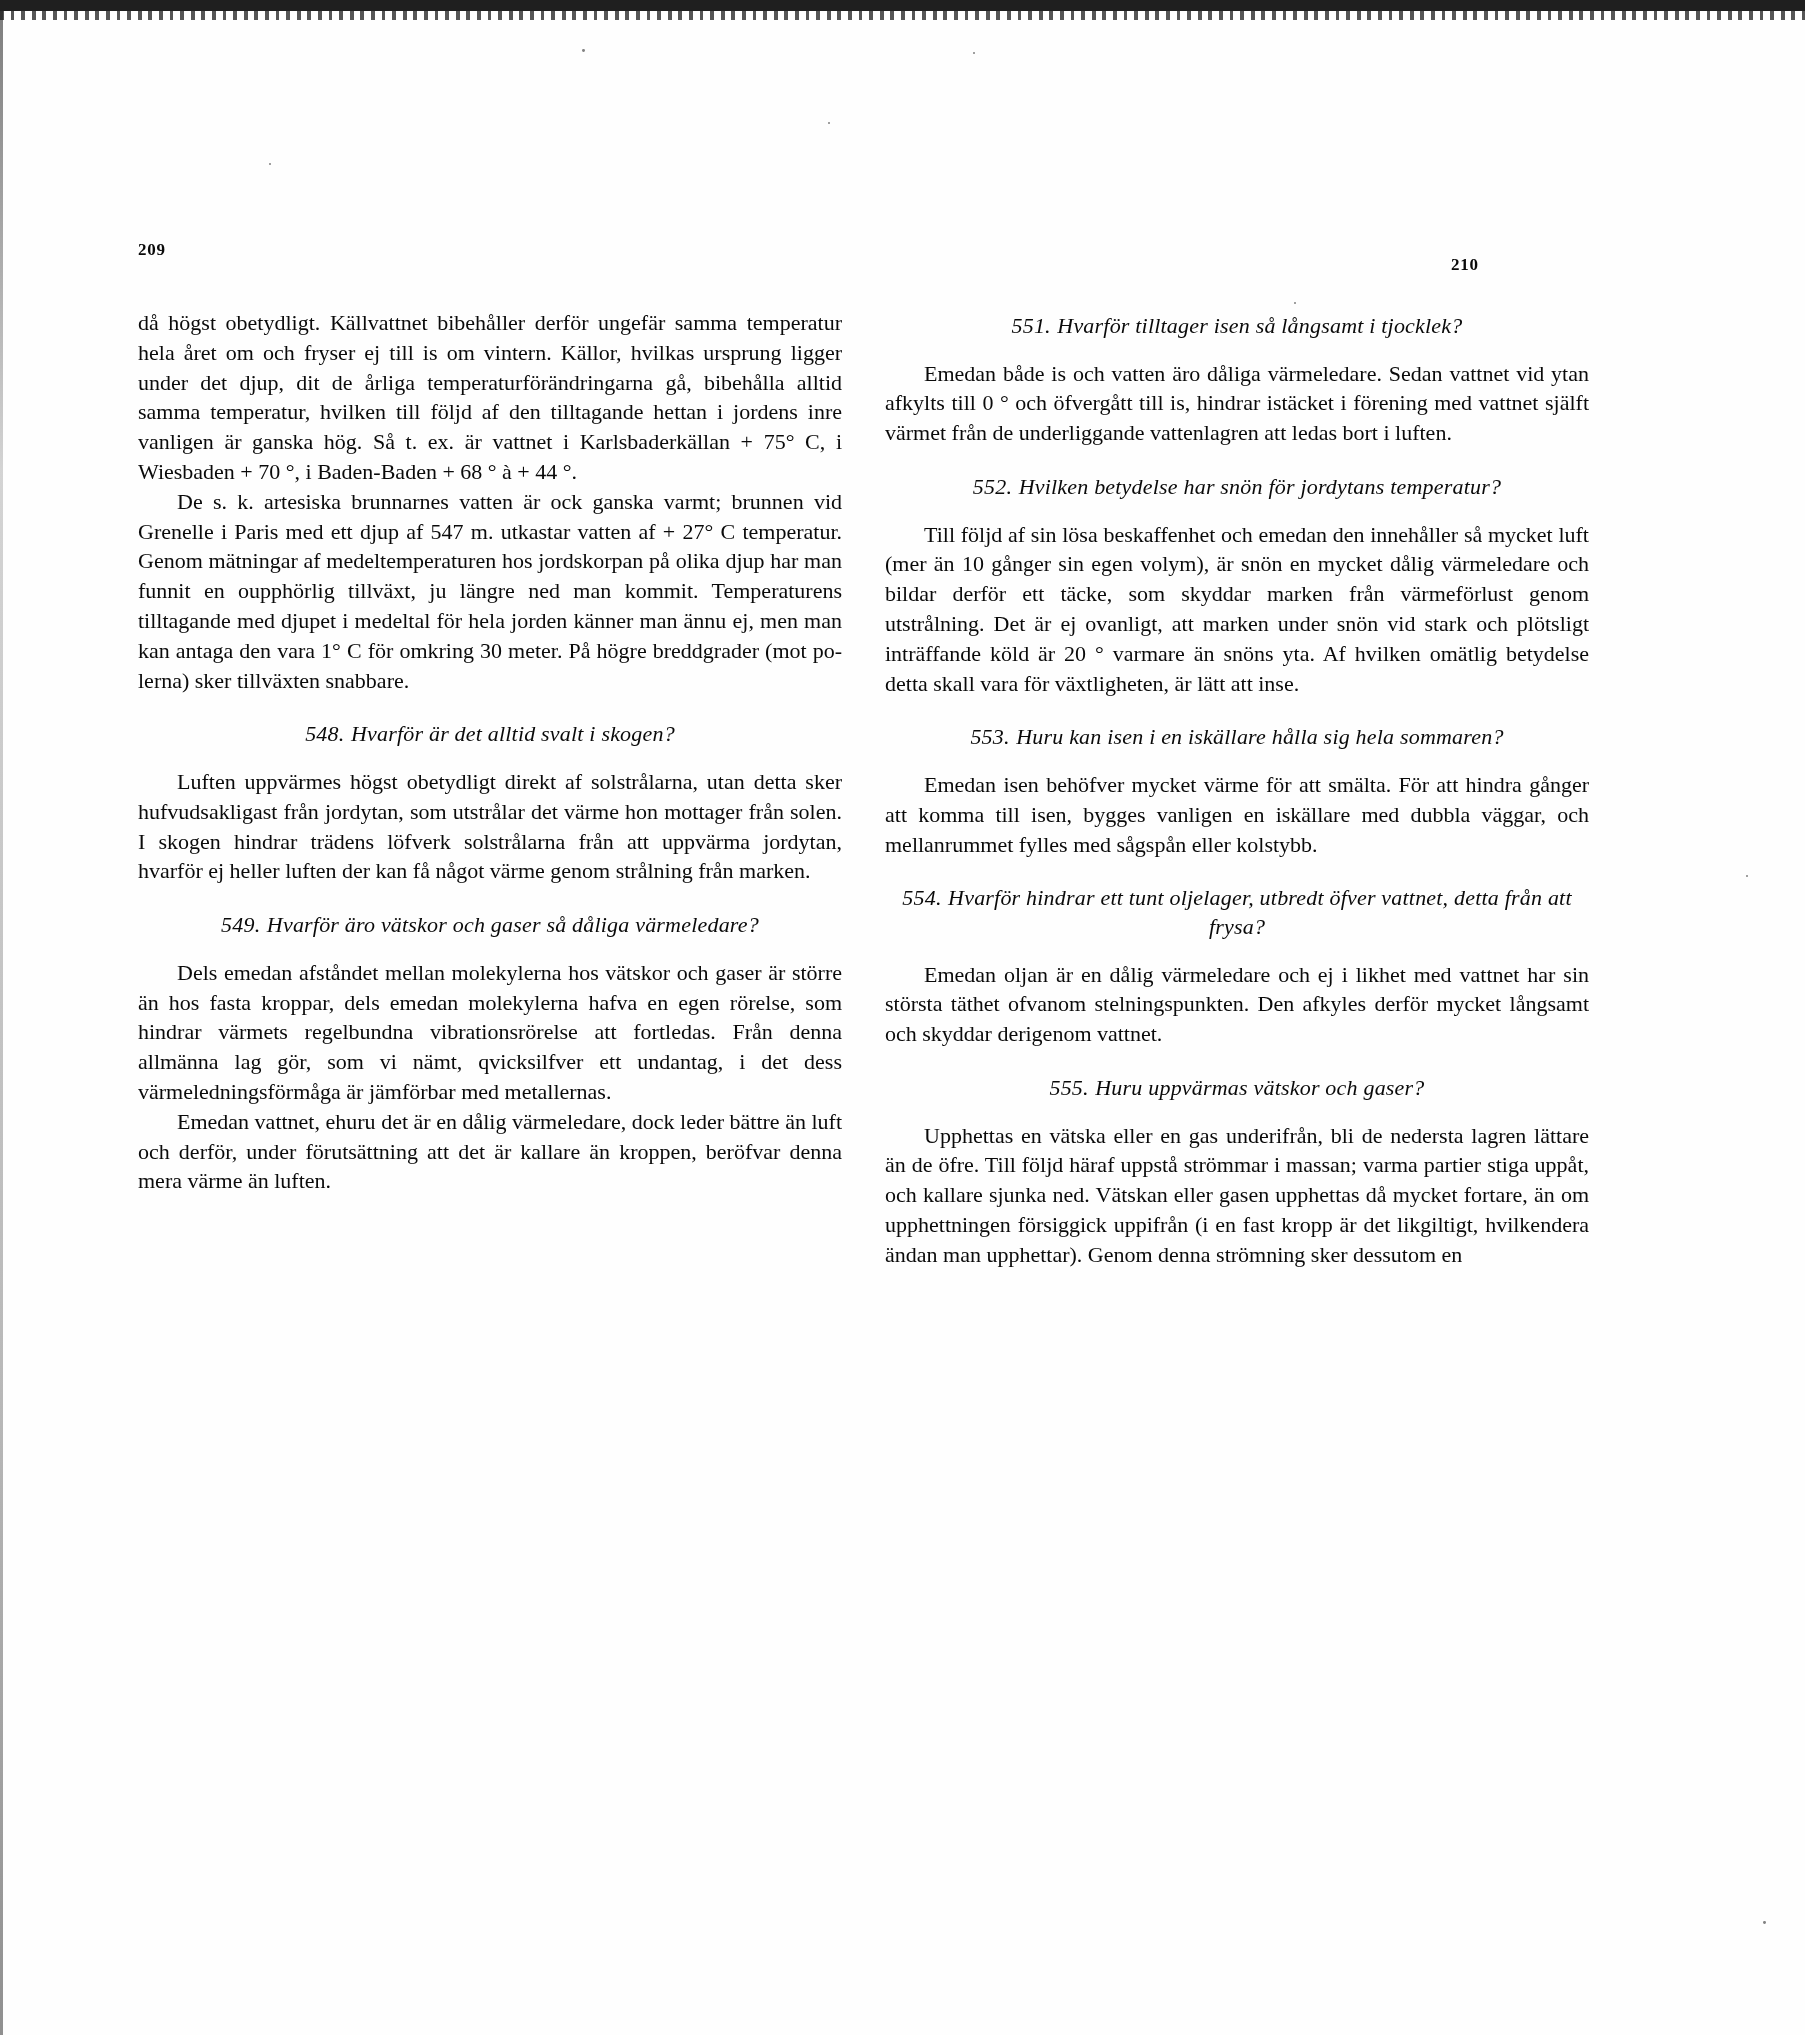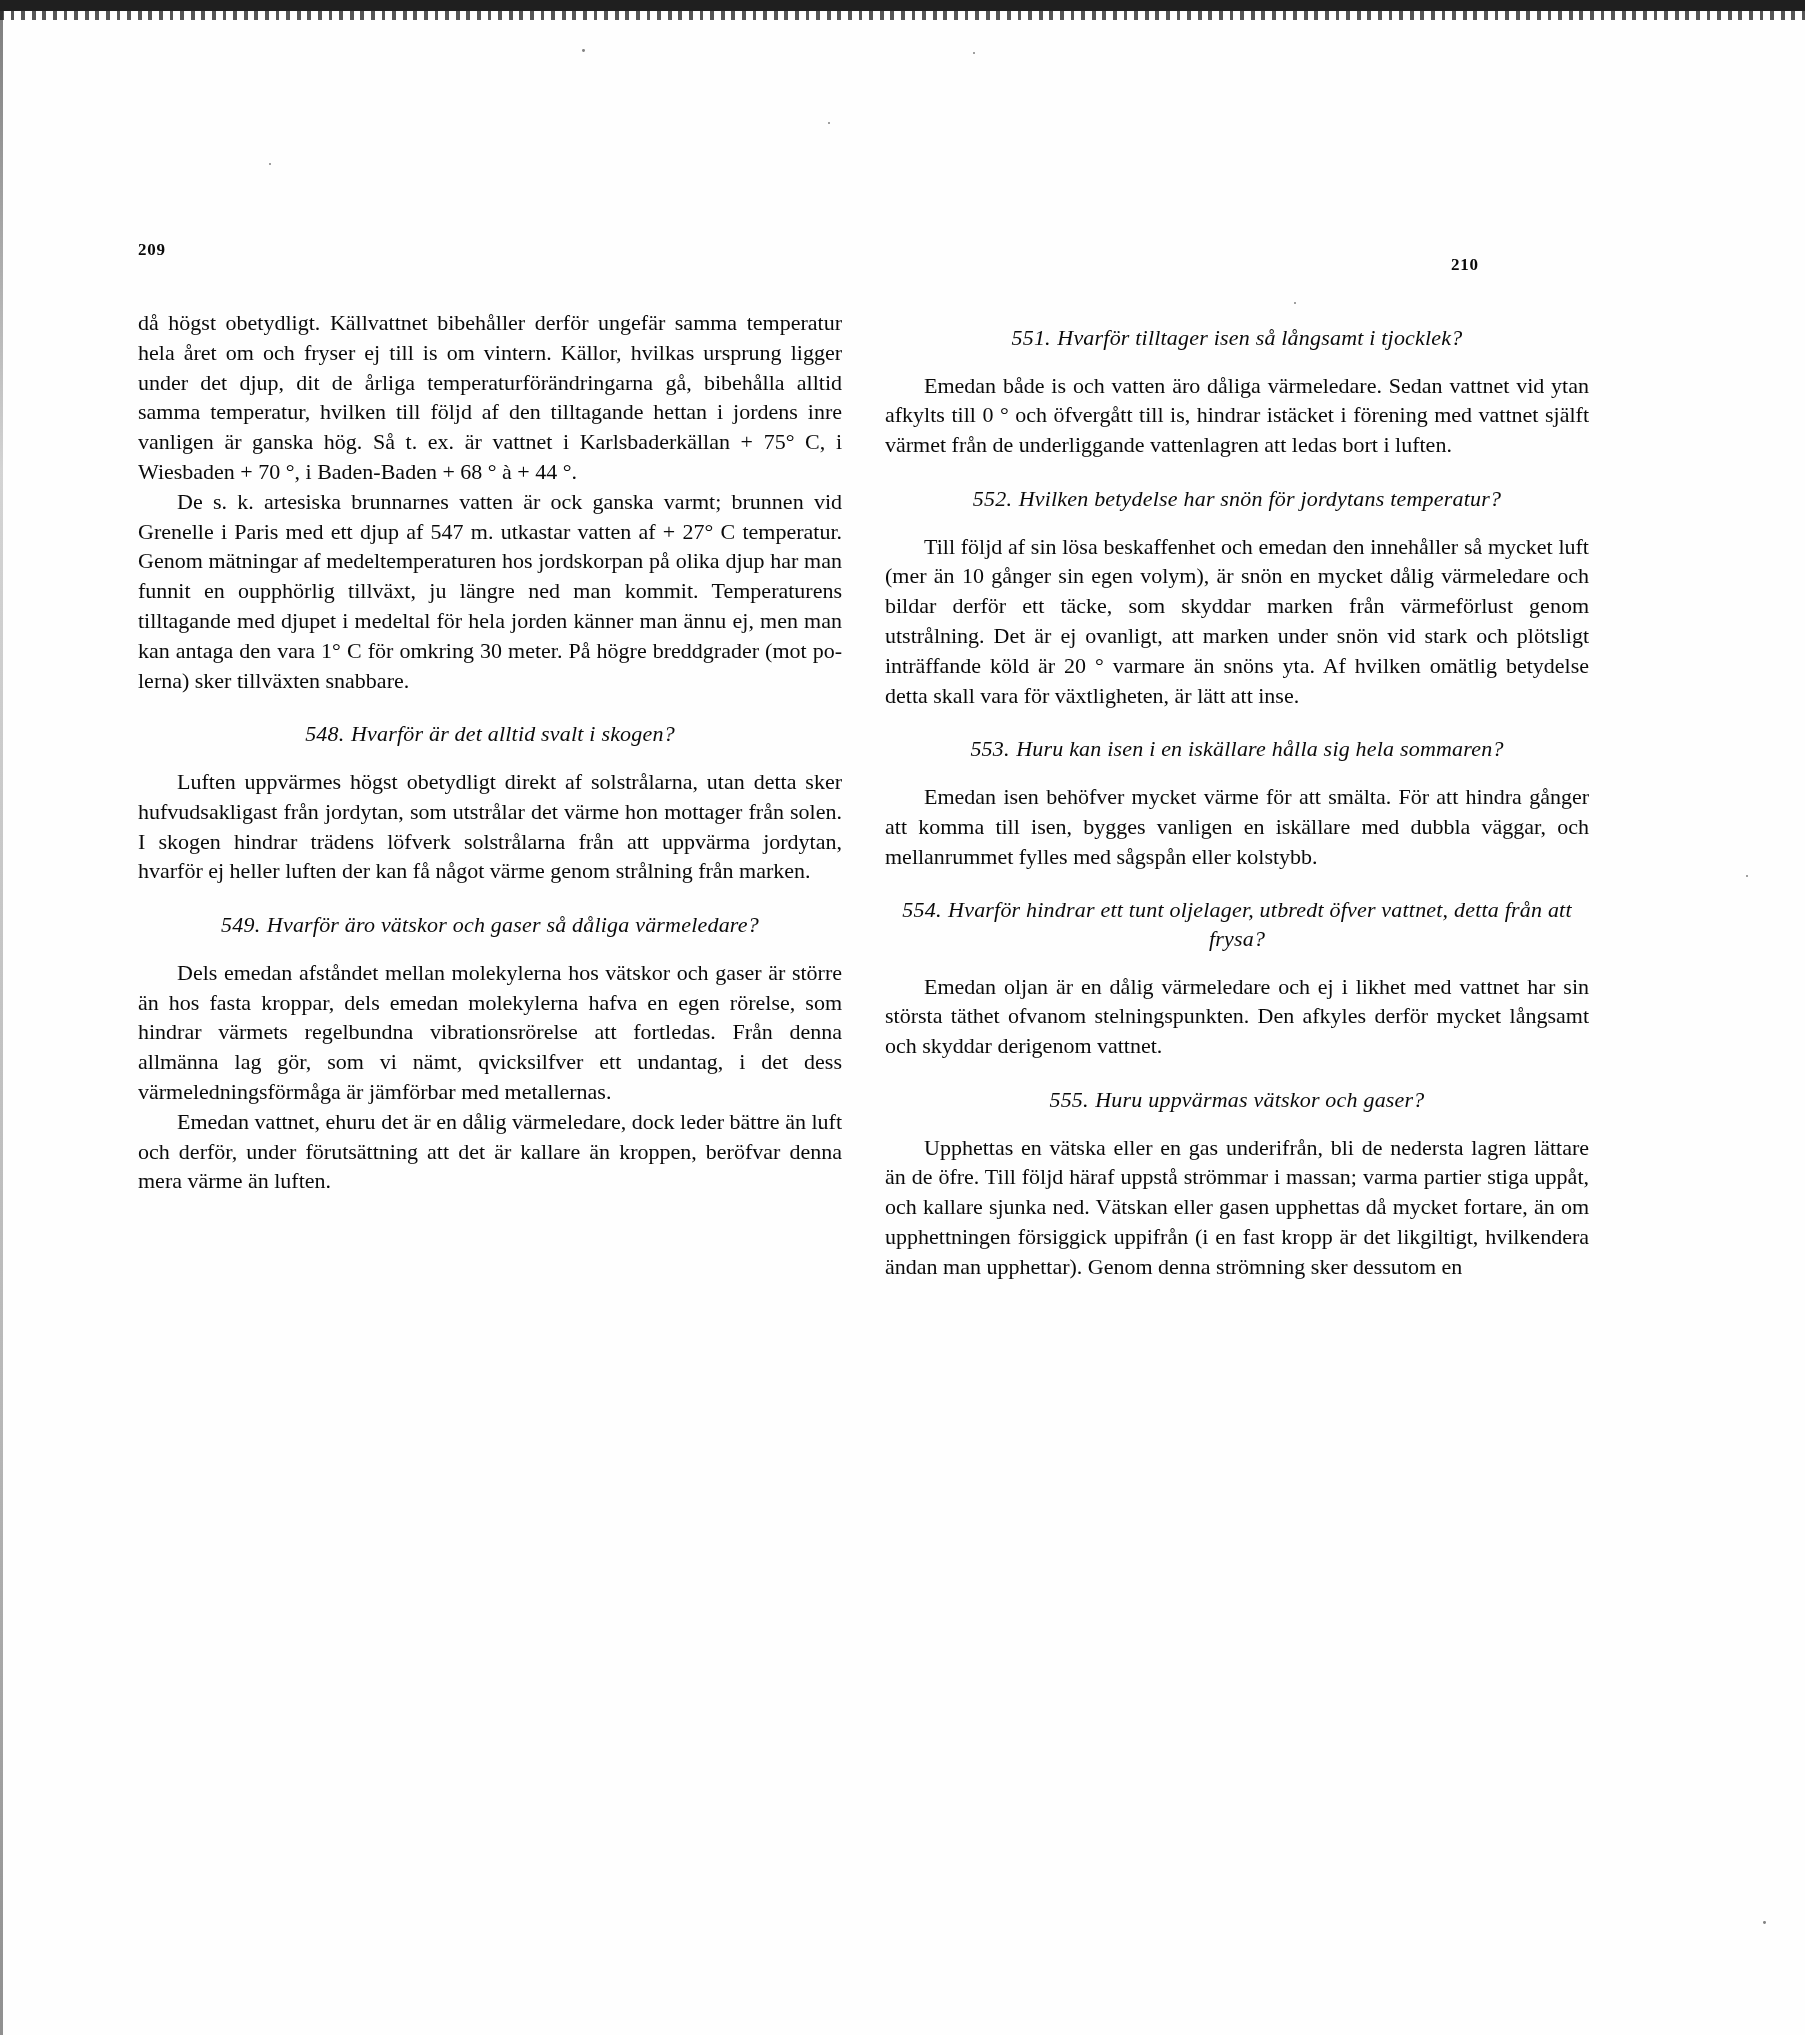--- a/index.html
+++ b/index.html
@@ -89,21 +89,21 @@
   
   .qhead {
     margin: 25px 0 18px 0;
     font-style: italic;
     text-align: center;
     text-indent: 0 !important;
     font-size: 22px;
     line-height: 1.30;
     letter-spacing: 0.2px;
   }
-  .qhead.first { margin-top: 16px; }
+  .qhead.first { margin-top: 4px; }
   .qhead .qnum { margin-right: 6.5px; }
 </style>
 </head>
 <body>
 
 <div class="page">
 
   <div class="scan-edge-top"></div>
   <div class="scan-edge-left"></div>
 

